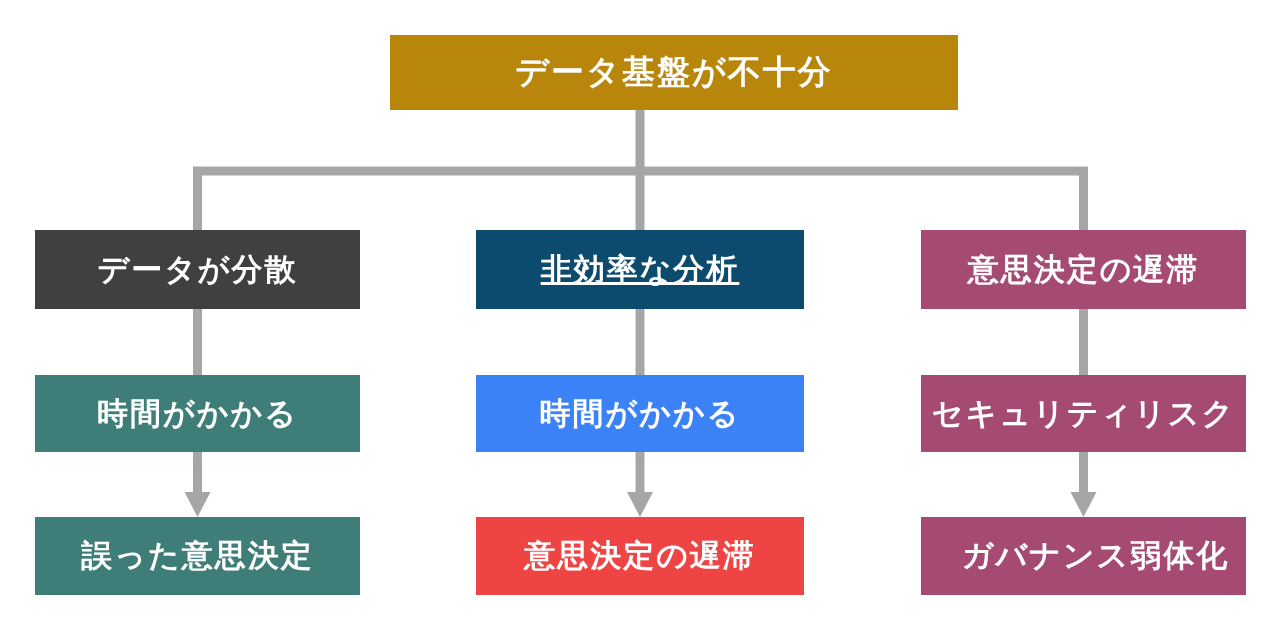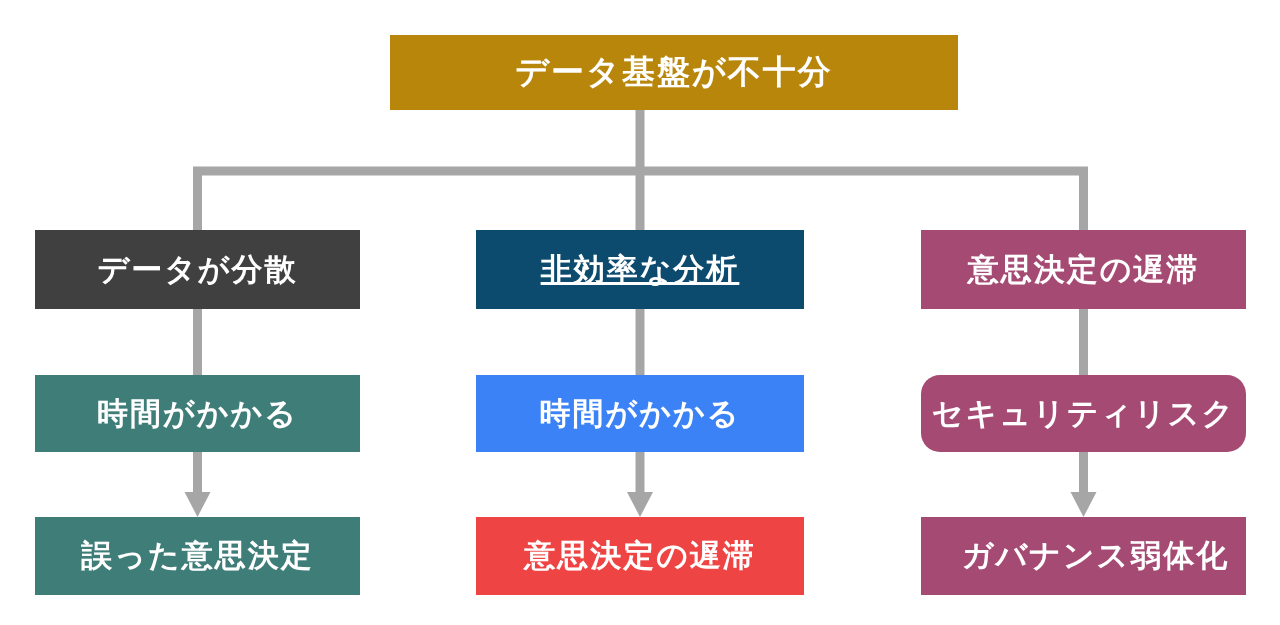--- a/index.html
+++ b/index.html
@@ -52,16 +52,16 @@
 
   <div class="node col0 row0" style="background-color: #404040;">データが分散</div>
   <div class="node col0 row1" style="background-color: rgb(63, 125, 120);">時間がかかる</div>
   <div class="node col0 row2" style="background-color: rgb(63, 125, 120);">誤った意思決定</div>
 
   <div class="node col1 row0" style="background-color: #0c4a6e; text-decoration: underline;">非効率な分析</div>
   <div class="node col1 row1" style="background-color: #3b82f6;">時間がかかる</div>
   <div class="node col1 row2" style="background-color: #ef4444;">意思決定の遅滞</div>
 
   <div class="node col2 row0" style="background-color: rgb(165, 74, 115);">意思決定の遅滞</div>
-  <div class="node col2 row1" style="background-color: rgb(165, 74, 115); border-radius: 19px;">セキュリティリスク</div>
+  <div class="node col2 row1" style="background-color: rgb(165, 74, 115);">セキュリティリスク</div>
   <div class="node col2 row2" style="background-color: rgb(165, 74, 115); padding-left: 24px;">ガバナンス弱体化</div>
 
 </div>
 
 </body></html>

